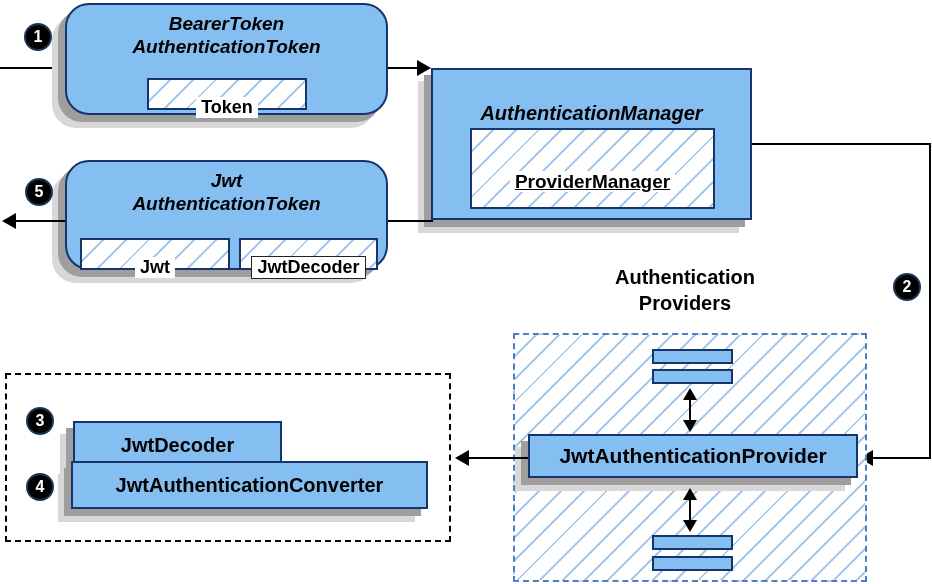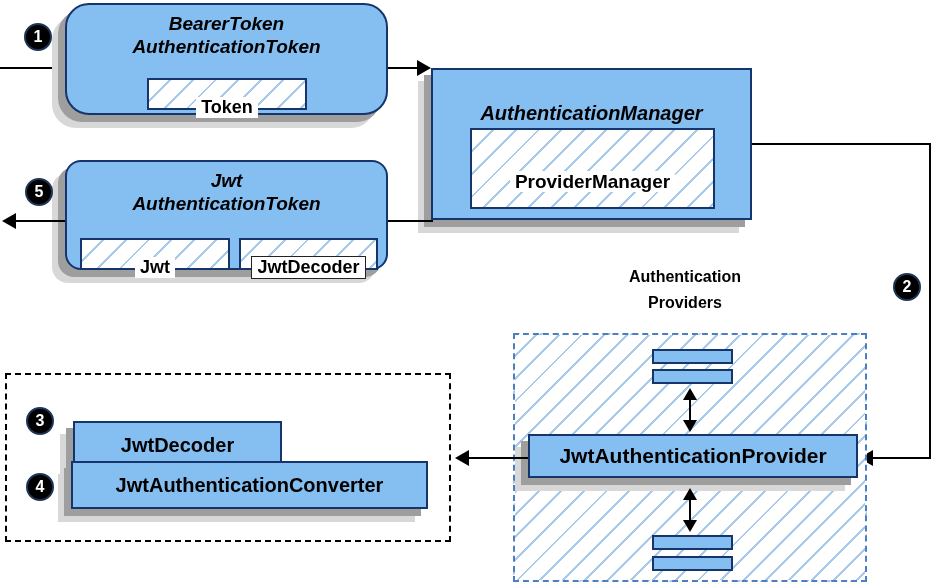--- a/index.html
+++ b/index.html
@@ -46,21 +46,21 @@
   .hline{position:absolute;height:2px;background:var(--arrow);}
   .vline{position:absolute;width:2px;background:var(--arrow);}
   .tri{position:absolute;width:0;height:0;}
   .tri-right{border-top:8px solid transparent;border-bottom:8px solid transparent;border-left:14px solid var(--arrow);}
   .tri-left{border-top:8px solid transparent;border-bottom:8px solid transparent;border-right:14px solid var(--arrow);}
   .tri-up{border-left:7px solid transparent;border-right:7px solid transparent;border-bottom:12px solid var(--arrow);}
   .tri-down{border-left:7px solid transparent;border-right:7px solid transparent;border-top:12px solid var(--arrow);}
   .bar{position:absolute;width:81px;height:15px;background:var(--box-fill);border:2px solid var(--box-border);box-sizing:border-box;}
   .dashed-black{position:absolute;border:2px dashed #000;box-sizing:border-box;background:transparent;}
   .providers-area{position:absolute;border:2px dashed var(--providers-border);box-sizing:border-box;}
-  .group-label{position:absolute;text-align:center;font-size:16px;line-height:26px;font-weight:bold;}
+  .group-label{position:absolute;text-align:center;font-size:20px;line-height:26px;font-weight:bold;}
 </style>
 </head>
 <body>
 
 <div class="canvas">
 
   <div class="hline" style="left:0;top:67px;width:66px;"></div>
   <div class="badge" style="left:24px;top:23px;">1</div>
 
   <div class="blue-box rounded" style="left:65px;top:3px;width:323px;height:112px;">
@@ -71,28 +71,28 @@
     <div class="inner-box hatch" style="left:80px;top:73px;width:160px;height:32px;">
       <span class="chip">Token</span>
     </div>
   </div>
 
   <div class="hline" style="left:388px;top:67px;width:32px;"></div>
   <div class="tri tri-right" style="left:417px;top:60px;"></div>
 
   <div class="blue-box" style="left:431px;top:68px;width:321px;height:152px;">
     <div class="box-title" style="padding-top:32px;font-size:20px;">AuthenticationManager</div>
-    <div class="inner-box hatch" style="left:37px;top:58px;width:245px;height:81px;">
+    <div class="inner-box hatch" style="left:37px;top:58px;width:245px;height:81px;text-decoration:underline;">
       <span class="chip" style="font-size:19px;">ProviderManager</span>
     </div>
   </div>
 
   <div class="hline" style="left:388px;top:220px;width:45px;"></div>
 
-  <div class="blue-box rounded" style="left:65px;top:160px;width:323px;height:110px;border-radius:16px;">
+  <div class="blue-box rounded" style="left:65px;top:160px;width:323px;height:110px;">
     <div class="box-title">
       <span>Jwt</span><br>
       <span>AuthenticationToken</span>
     </div>
     <div class="inner-box hatch" style="left:13px;top:76px;width:150px;height:32px;">
       <span class="chip">Jwt</span>
     </div>
     <div class="inner-box hatch" style="left:172px;top:76px;width:139px;height:32px;">
       <span class="chip chip-bordered">JwtDecoder</span>
     </div>

